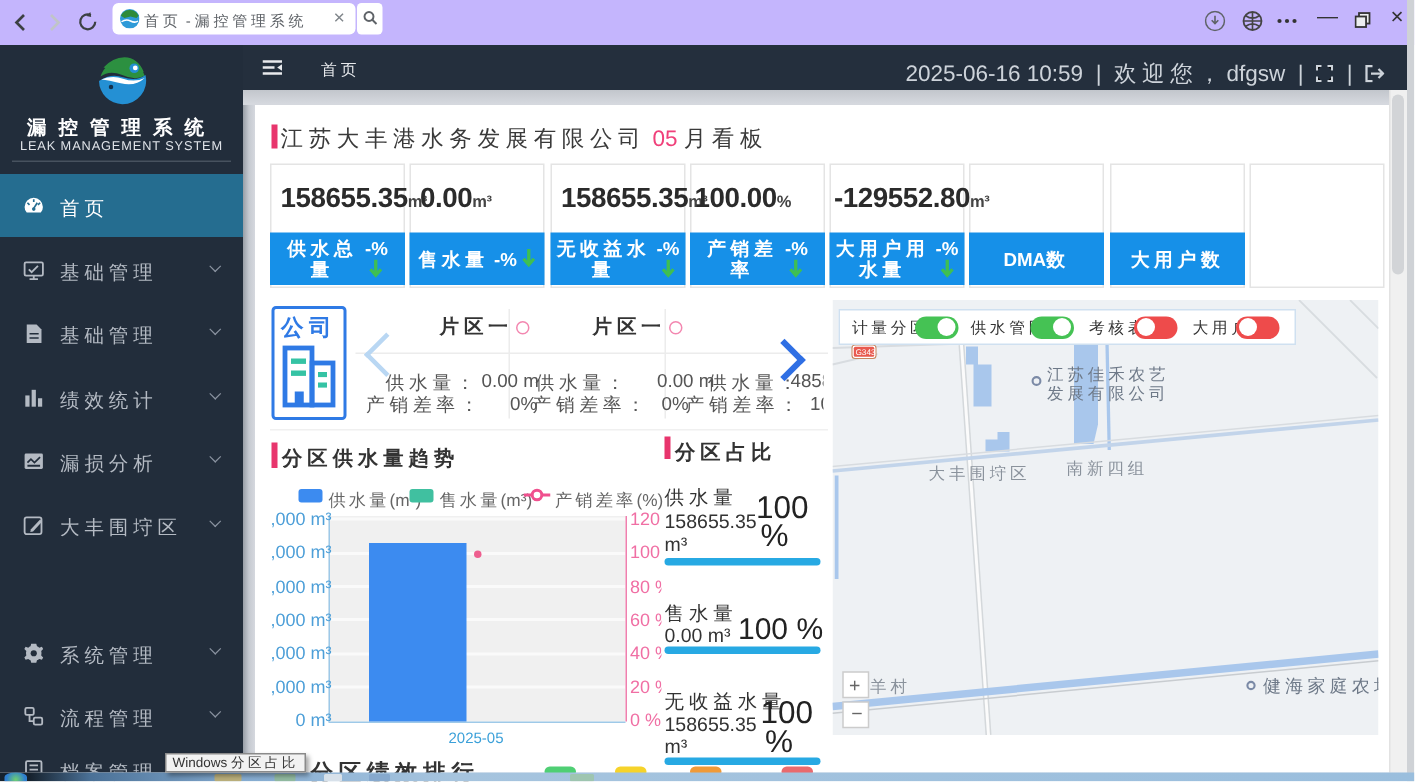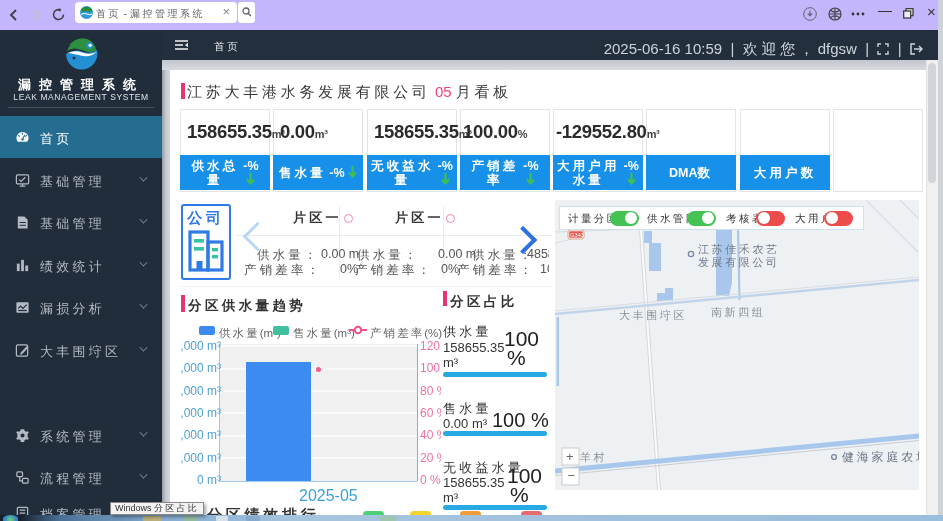--- a/index.html
+++ b/index.html
@@ -431,21 +431,21 @@
 <div class="axlabL" style="left:175px;top:428px">,000 m³</div>
 <div class="axlabL" style="left:175px;top:451px">,000 m³</div>
 <div class="axlabL" style="left:175px;top:473px">0 m³</div>
 <div class="axlabR" style="top:339px">120 %</div>
 <div class="axlabR" style="top:361px">100 %</div>
 <div class="axlabR" style="top:384px">80 %</div>
 <div class="axlabR" style="top:406px">60 %</div>
 <div class="axlabR" style="top:428px">40 %</div>
 <div class="axlabR" style="top:451px">20 %</div>
 <div class="axlabR" style="top:473px">0 %</div>
-<div class="abs" style="left:299px;top:487px;font-size:16px;color:#3ba0d9">2025-05</div>
+<div class="abs" style="left:299px;top:487px;font-size:10px;color:#3ba0d9">2025-05</div>
 
 <div class="pbar" style="left:443px;top:291px;height:15px"></div>
 <div class="sectitle" style="left:450px;top:293px;font-size:13.5px">分区占比</div>
 <div class="zlab cj" style="left:443px;top:323px">供水量</div>
 <div class="zlab" style="left:443px;top:340px">158655.35</div>
 <div class="zlab" style="left:443px;top:355px">m³</div>
 <div class="zbig" style="left:504px;top:329px">100<br><span style="margin-left:3px">%</span></div>
 <div class="zbar" style="top:372px"></div>
 <div class="zlab cj" style="left:443px;top:400px">售水量</div>
 <div class="zlab" style="left:443px;top:416px">0.00 m³</div>

